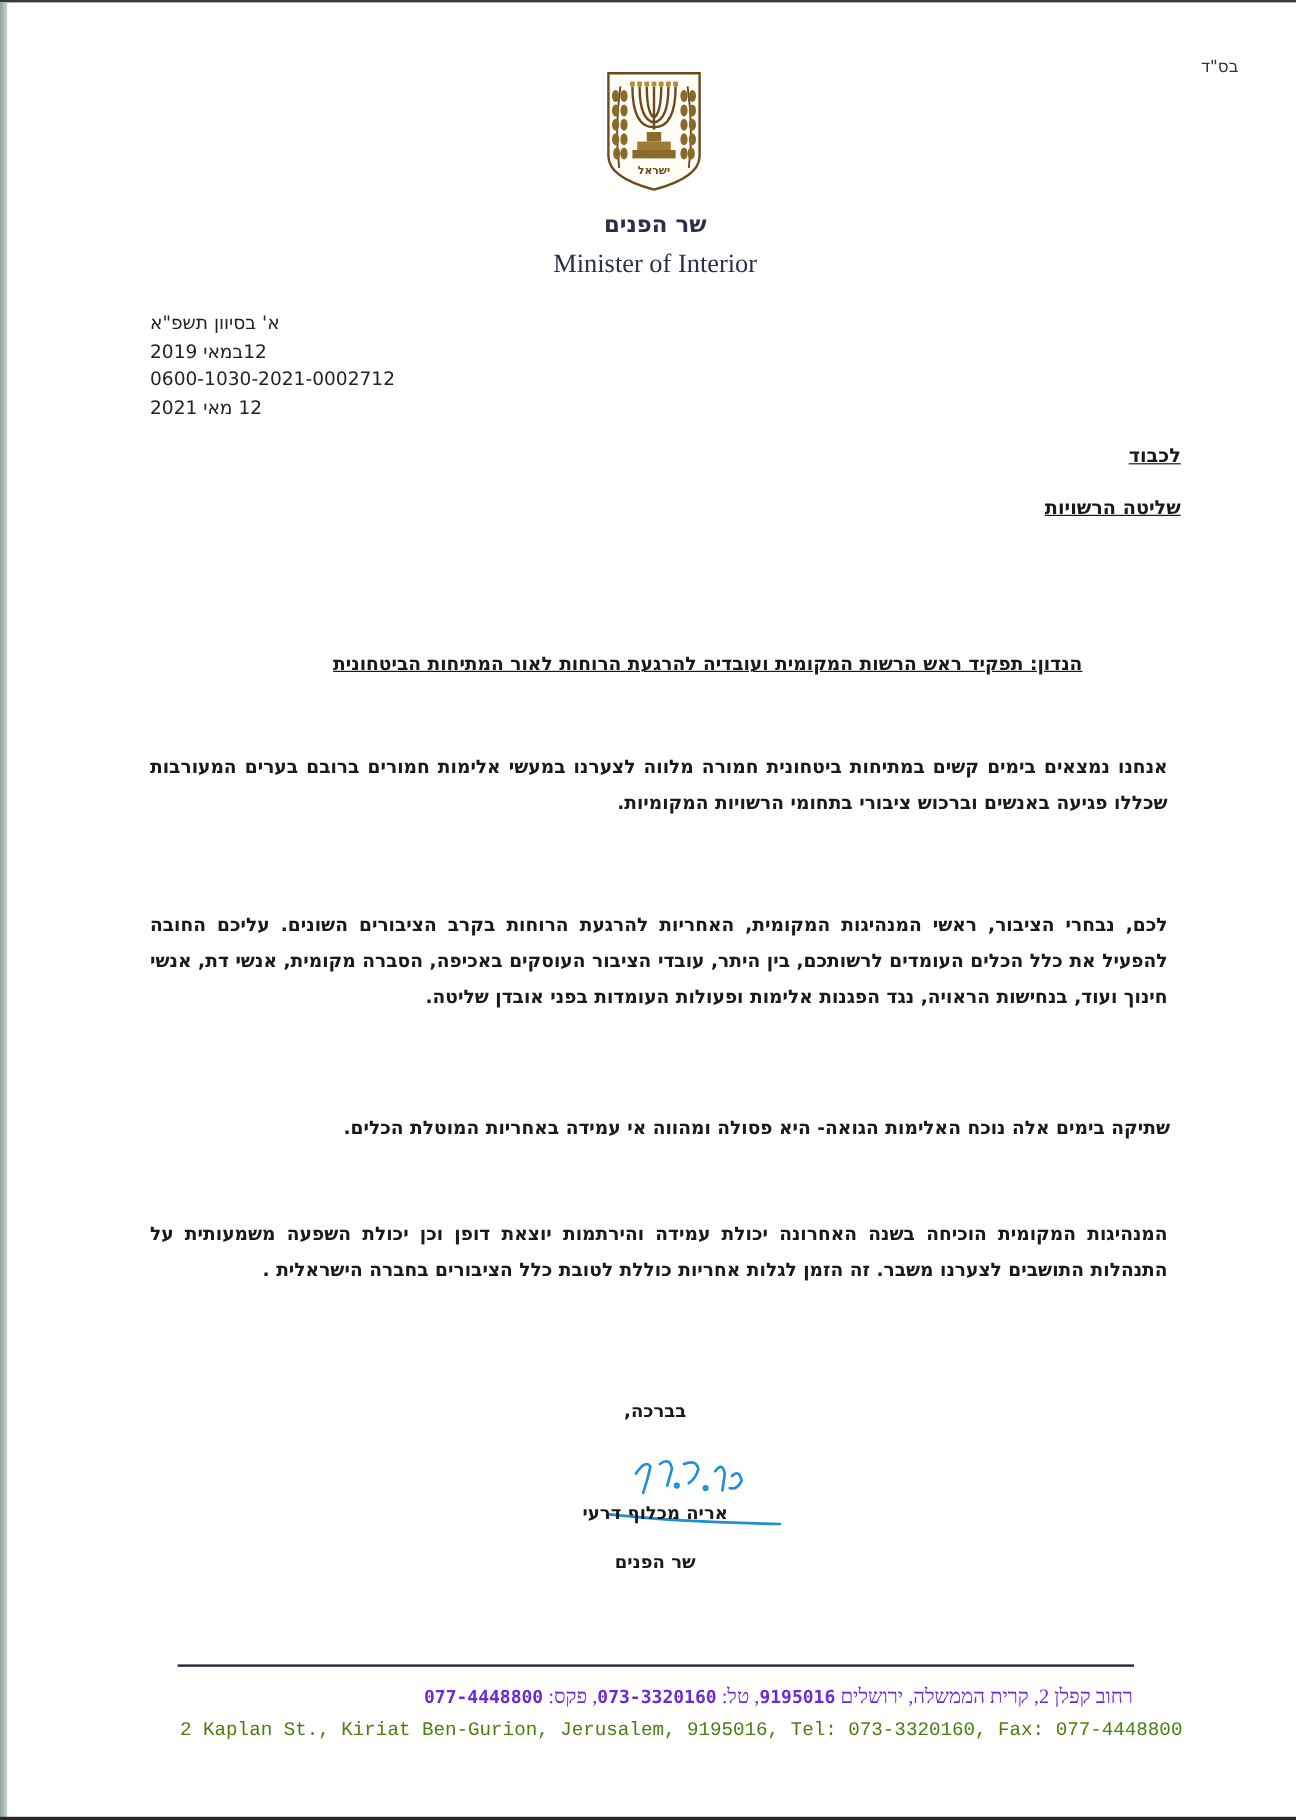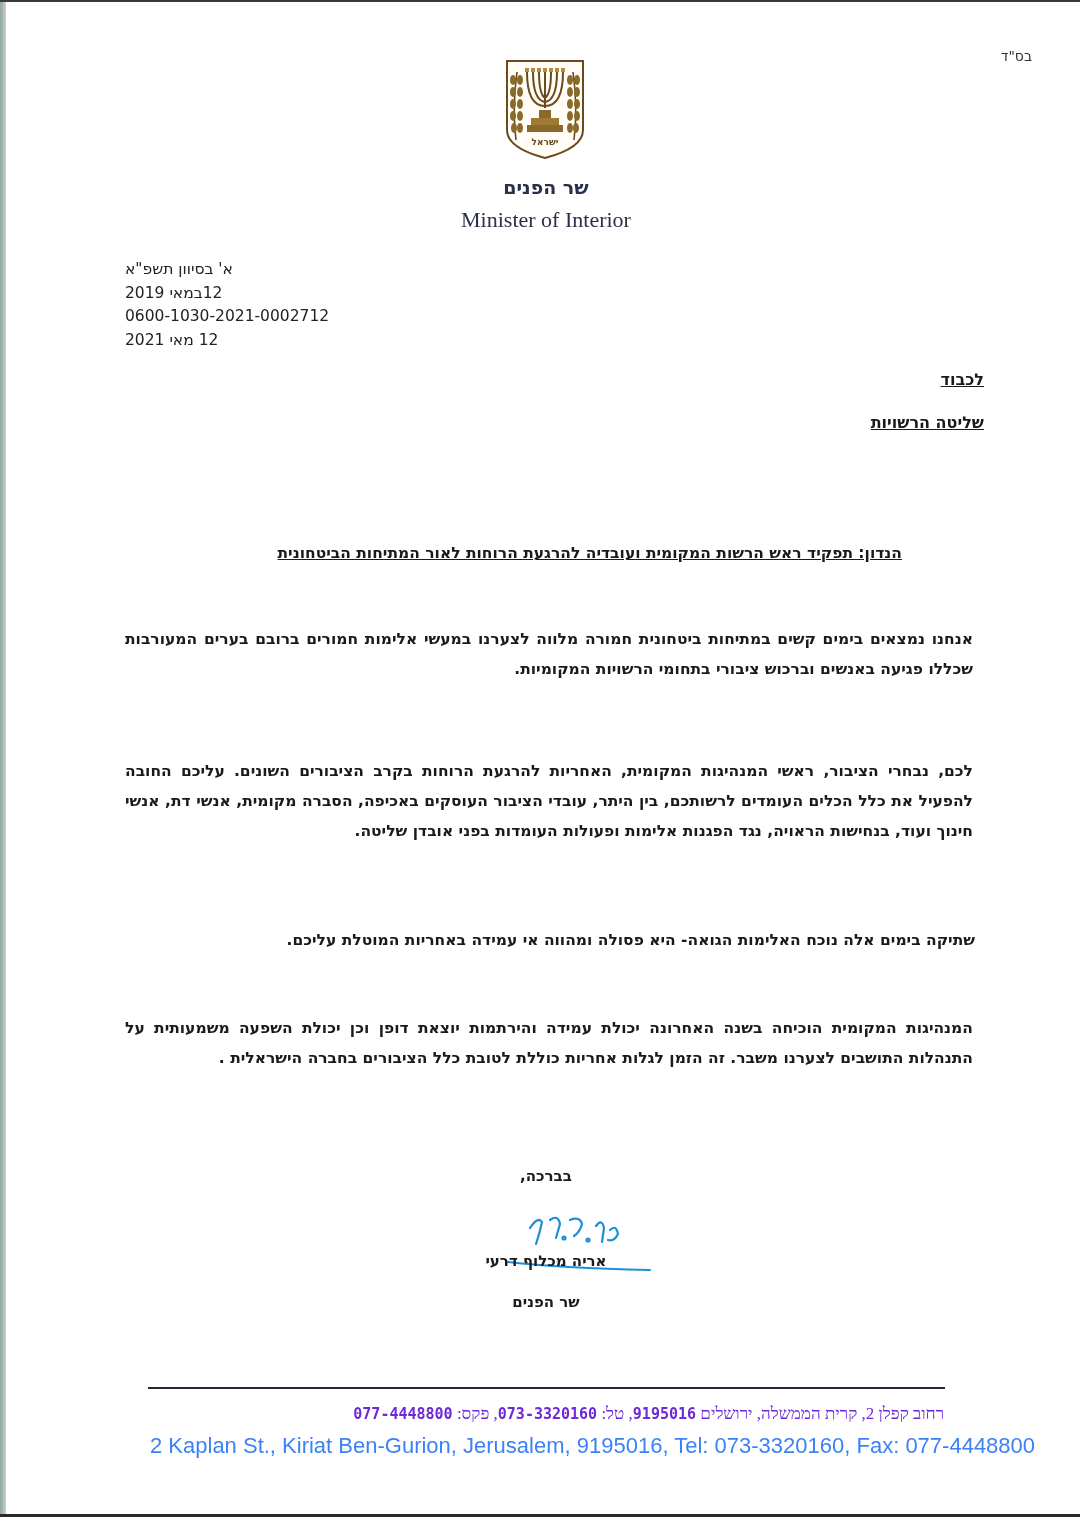--- a/index.html
+++ b/index.html
@@ -37,21 +37,21 @@
 
   .closing { position: absolute; left: 0; width: 1092px; text-align: center; direction: rtl; font-size: 15px; font-weight: bold; }
   .greeting { top: 1167px; }
   .signer { top: 1252px; }
   .signer-title { top: 1293px; }
   .signature { position: absolute; left: 500px; top: 1198px; width: 160px; height: 80px; }
 
   .footer-line { position: absolute; left: 148px; top: 1387px; width: 797px; height: 2px; background: #222a3a; }
   .footer-he { position: absolute; right: 136px; top: 1404px; direction: rtl; font-family: "Liberation Serif", serif; font-size: 17px; color: #6d28d9; white-space: nowrap; }
   .footer-he b { font-family: "DejaVu Sans Mono", monospace; font-size: 15px; }
-  .footer-en { position: absolute; left: 150px; top: 1433px; font-family: Liberation Sans, sans-serif; font-size: 22px; color: #3b82f6; white-space: nowrap; }
+  .footer-en { position: absolute; left: 150px; top: 1433px; font-family: Liberation Mono, monospace; font-size: 16px; color: #4d7c0f; white-space: nowrap; }
 </style>
 </head>
 <body>
 
 <div class="top-bar"></div>
 <div class="left-edge"></div>
 <div class="bottom-bar"></div>
 
 <div class="bsd">בס"ד</div>
 
@@ -114,21 +114,21 @@
   <div class="rtl">12 מאי 2021</div>
 </div>
 
 <div class="addressee to1">לכבוד</div>
 <div class="addressee to2">שליטה הרשויות</div>
 
 <div class="subject">הנדון: תפקיד ראש הרשות המקומית ועובדיה להרגעת הרוחות לאור המתיחות הביטחונית</div>
 
 <div class="para p1">אנחנו נמצאים בימים קשים במתיחות ביטחונית חמורה מלווה לצערנו במעשי אלימות חמורים ברובם בערים המעורבות שכללו פגיעה באנשים וברכוש ציבורי בתחומי הרשויות המקומיות.</div>
 <div class="para p2"><span>לכם, נבחרי הציבור, ראשי המנהיגות המקומית, </span><b>האחריות</b><span> להרגעת הרוחות בקרב הציבורים השונים. עליכם החובה להפעיל את כלל הכלים העומדים לרשותכם, בין היתר, עובדי הציבור העוסקים באכיפה, הסברה מקומית, אנשי דת, אנשי חינוך ועוד,  בנחישות הראויה, נגד הפגנות אלימות ופעולות העומדות בפני אובדן שליטה.</span></div>
-<div class="para p3">שתיקה בימים אלה נוכח האלימות הגואה- היא פסולה ומהווה אי עמידה באחריות המוטלת עליכם.</div>
+<div class="para p3">שתיקה בימים אלה נוכח האלימות הגואה- היא פסולה ומהווה אי עמידה באחריות המוטלת הכלים.</div>
 <div class="para p4">המנהיגות המקומית הוכיחה בשנה האחרונה יכולת עמידה והירתמות יוצאת דופן וכן יכולת השפעה משמעותית על התנהלות התושבים לצערנו משבר. זה הזמן לגלות אחריות כוללת לטובת כלל הציבורים בחברה הישראלית .</div>
 
 <div class="closing greeting">בברכה,</div>
 <svg class="signature" viewBox="0 0 160 80">
   <g stroke="#1d8fd8" stroke-width="2.2" fill="none" stroke-linecap="round">
     <path d="M30 30 Q38 18 42 24 Q40 34 36 46"></path>
     <path d="M50 22 Q58 16 60 26 L56 40"></path>
     <circle cx="64" cy="40" r="1.5"></circle>
     <path d="M70 22 Q80 18 82 26 Q80 34 74 38"></path>
     <circle cx="88" cy="42" r="1.5"></circle>

